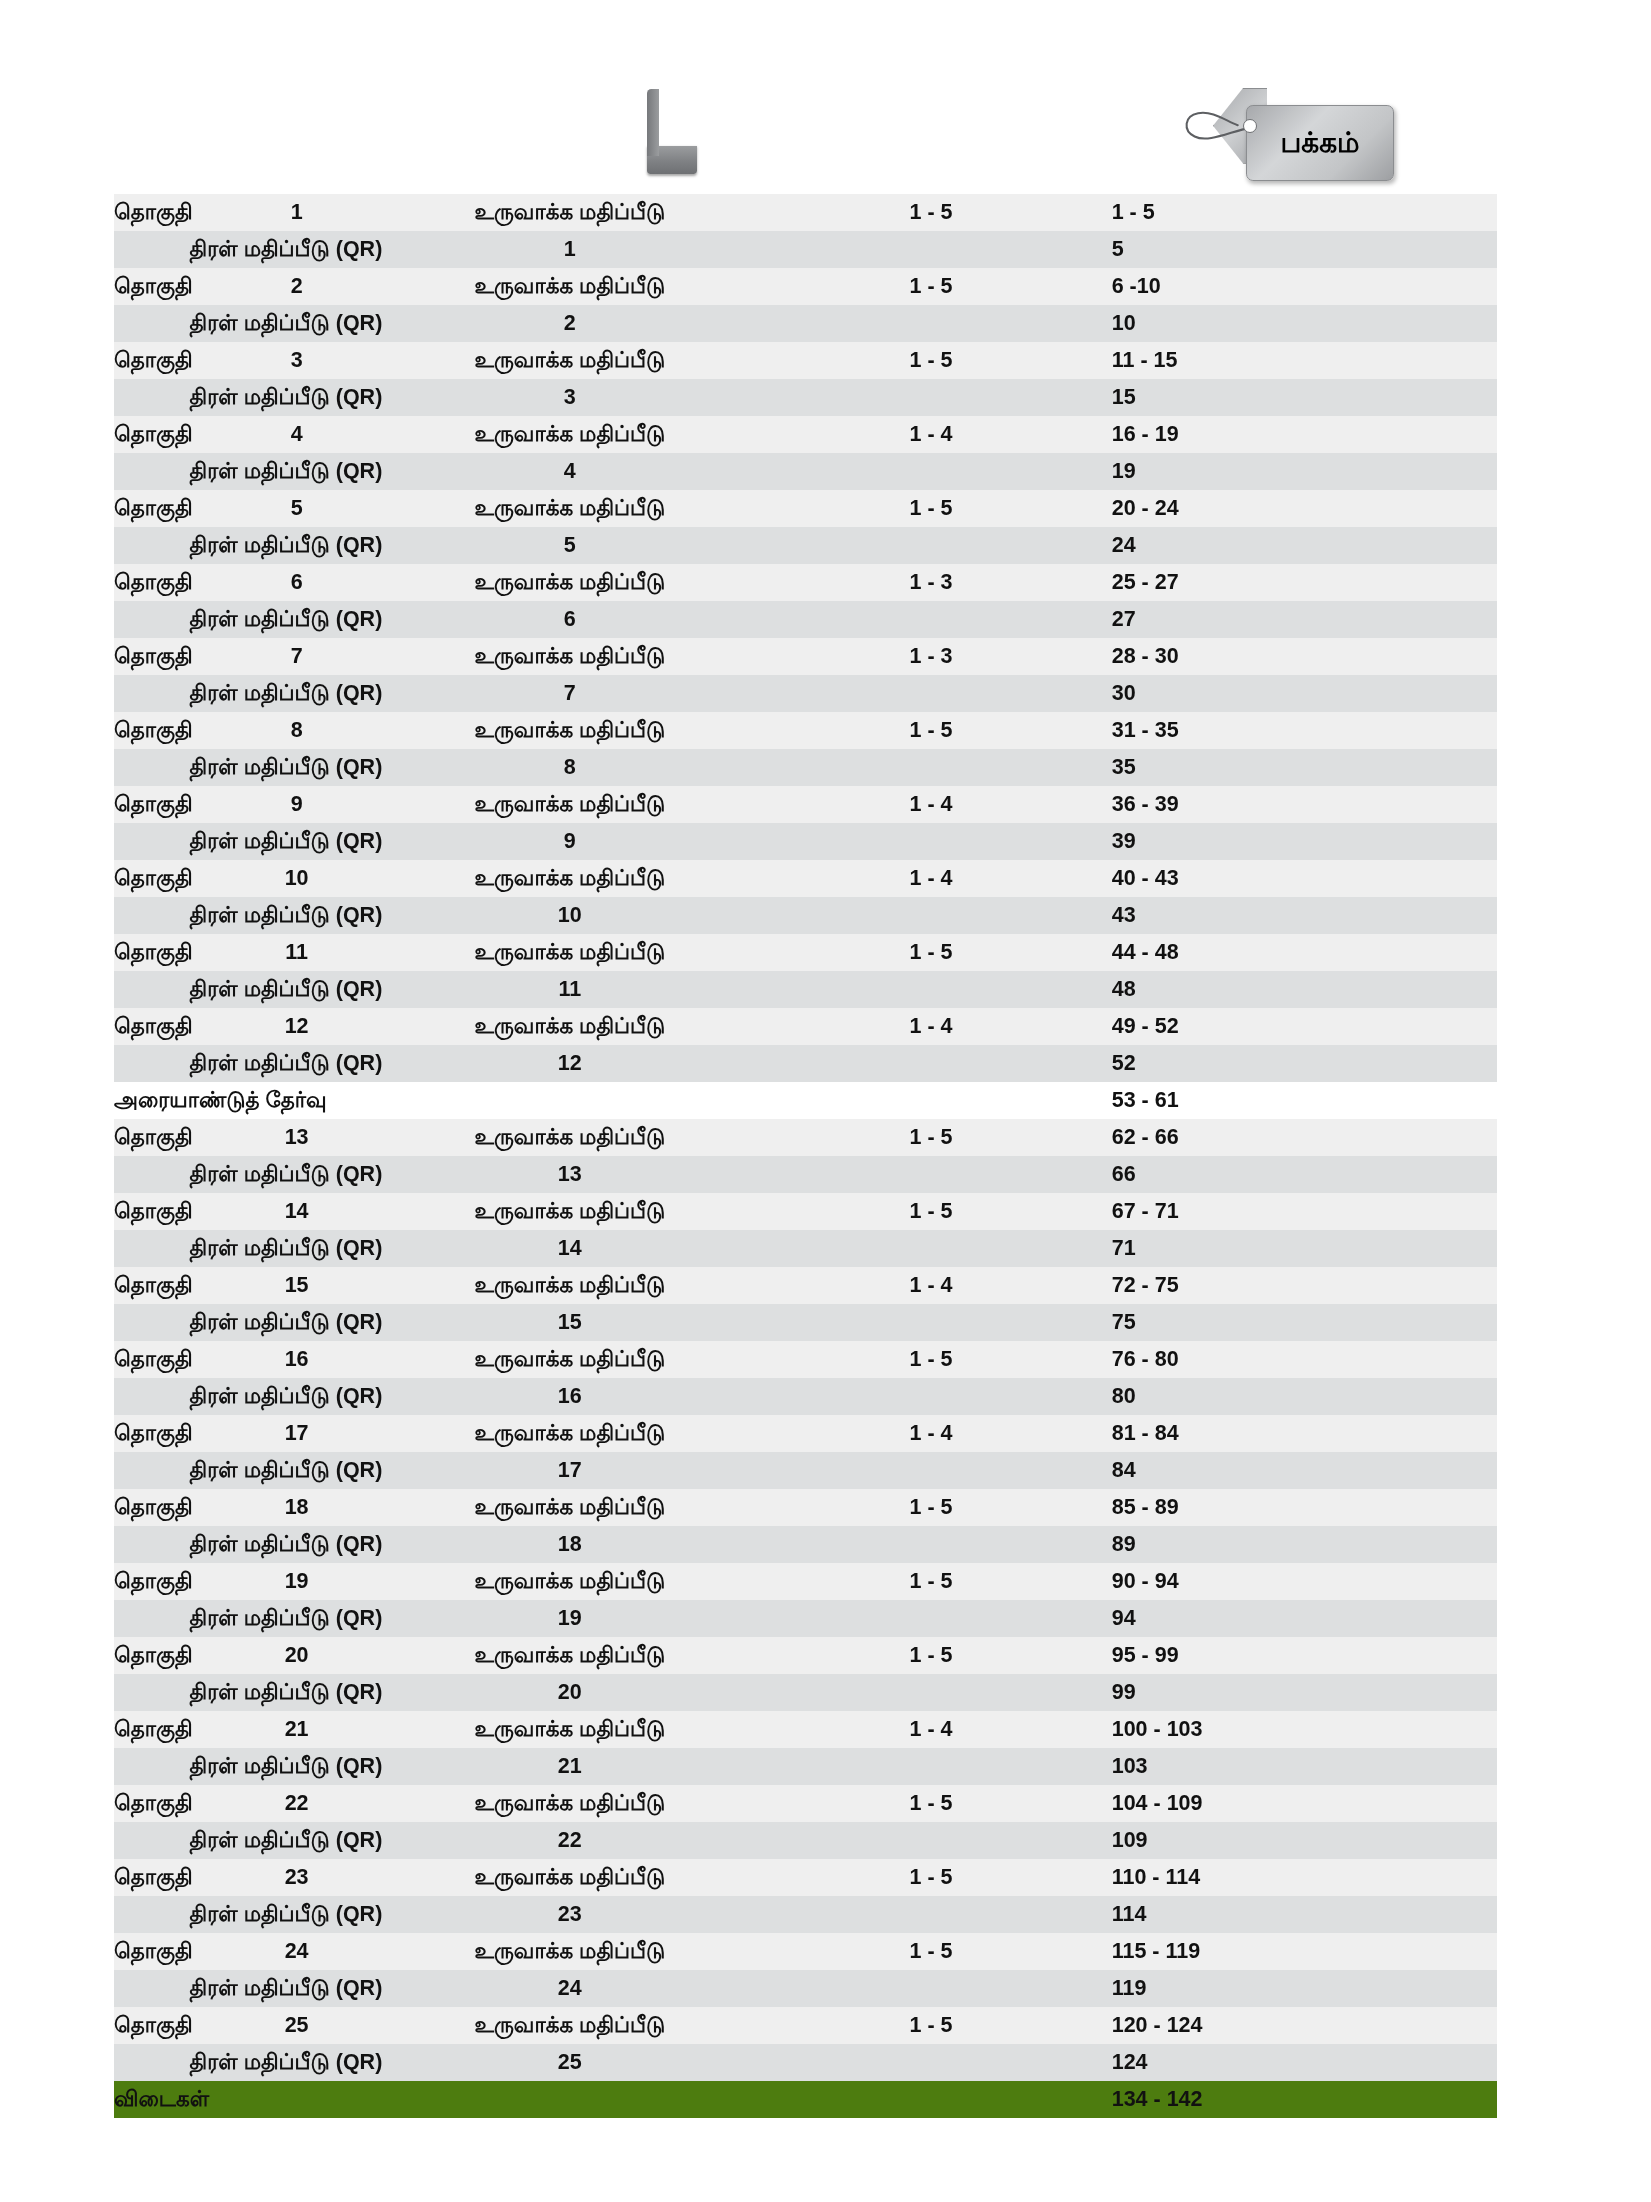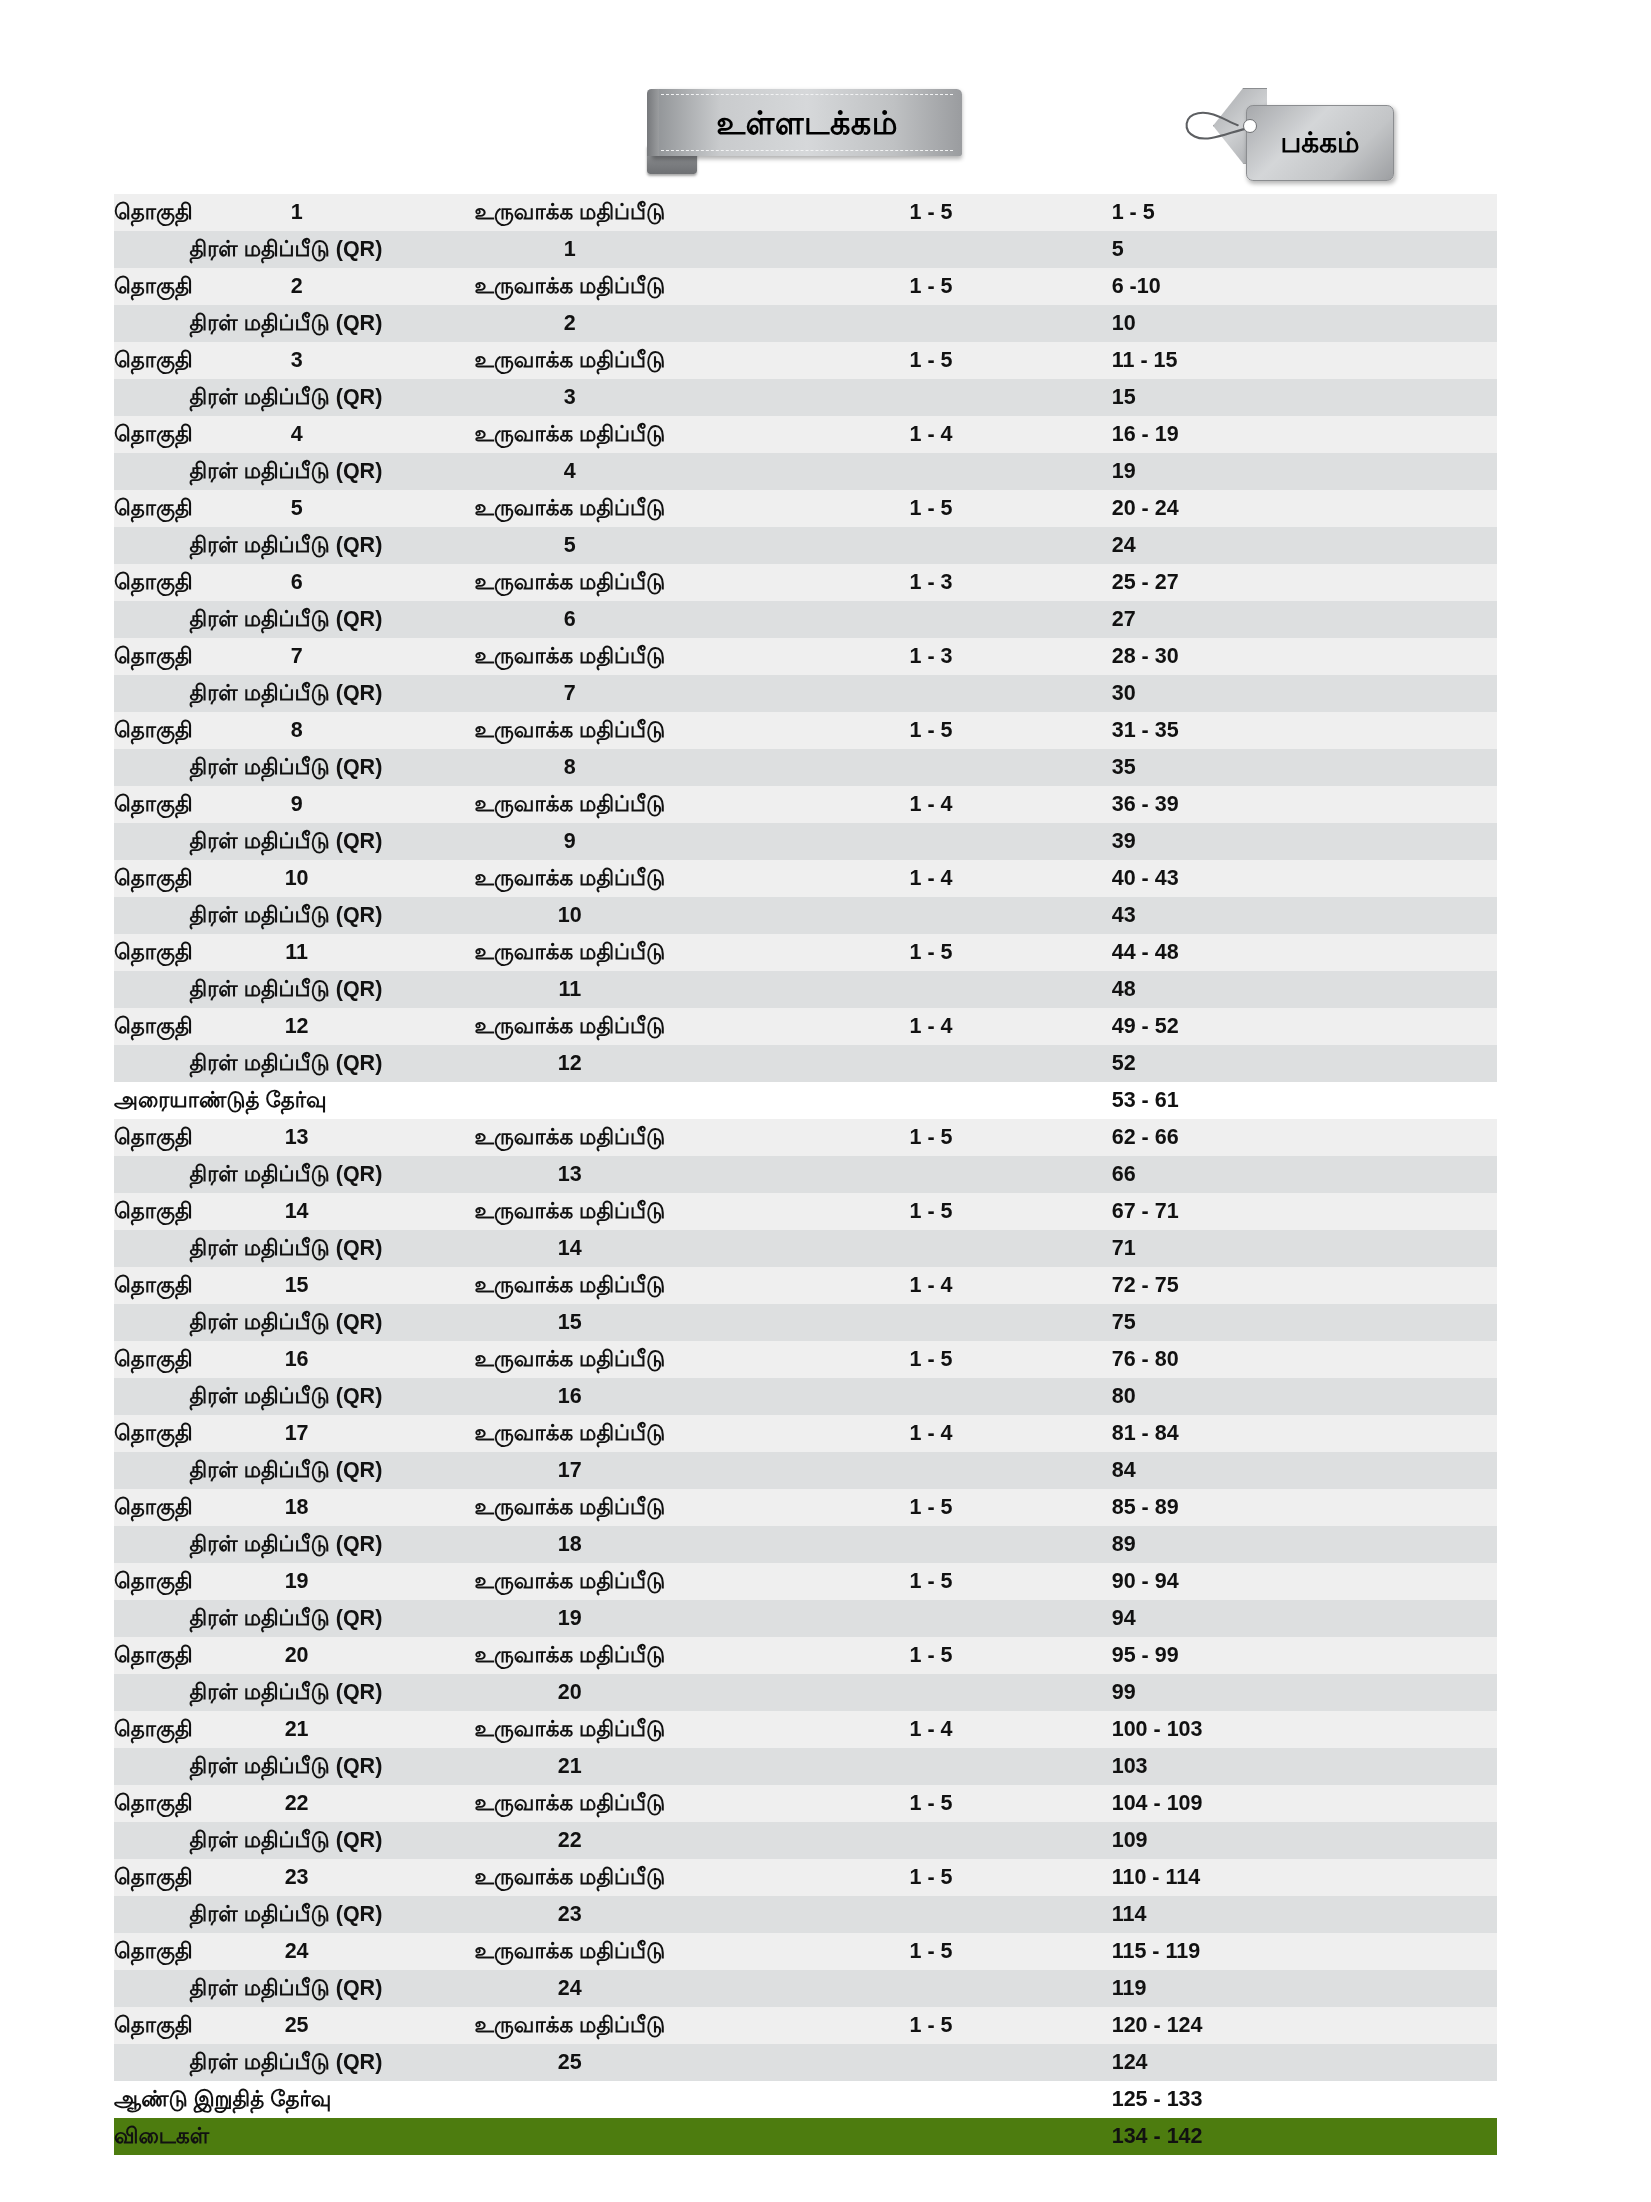--- a/index.html
+++ b/index.html
@@ -174,23 +174,20 @@
   }
 </style>
 </head>
 <body>
 
 <div class="header-area">
 
   <div class="ribbon-tail-fold"></div>
   <div class="ribbon-tail"></div>
 
-  <div class="ribbon">
-    <span class="ribbon-label tamil">உள்ளடக்கம்</span>
-  </div>
 
   <div class="tag-wrap">
     <svg class="tag-string" viewBox="0 0 96 58" xmlns="http://www.w3.org/2000/svg">
       <path d="M82 30 C60 34, 34 48, 18 40 C4 33, 6 16, 22 13 C40 10, 54 22, 68 27" fill="none" stroke="#5d5f62" stroke-width="2.4" stroke-linecap="round"></path>
     </svg>
     <div class="tag-notch"></div>
     <div class="tag-body">
       <span class="tag-label tamil">பக்கம்</span>
     </div>
     <div class="tag-hole"></div>
@@ -522,23 +519,19 @@
         <td class="c-type tamil">உருவாக்க மதிப்பீடு</td>
         <td class="c-q">1 - 5</td>
         <td class="c-page">120 - 124</td>
       </tr>
       <tr class="row-b">
         <td class="tamil" colspan="2" style="text-align: right; padding-right: 6.9px;">திரள் மதிப்பீடு (QR)</td>
         <td class="c-type tamil" style="padding-left: 0px; text-align: center;">25</td>
         <td class="c-q"></td>
         <td class="c-page">124</td>
       </tr>
-      <tr class="row-white">
-        <td class="c-exam tamil" colspan="4">ஆண்டு இறுதித் தேர்வு</td>
-        <td class="c-page">125 - 133</td>
-      </tr>
       <tr class="row-dark">
         <td class="c-exam tamil" colspan="4">விடைகள்</td>
         <td class="c-page">134 - 142</td>
       </tr>
     </tbody>
 </table>
 
 
 </body></html>

